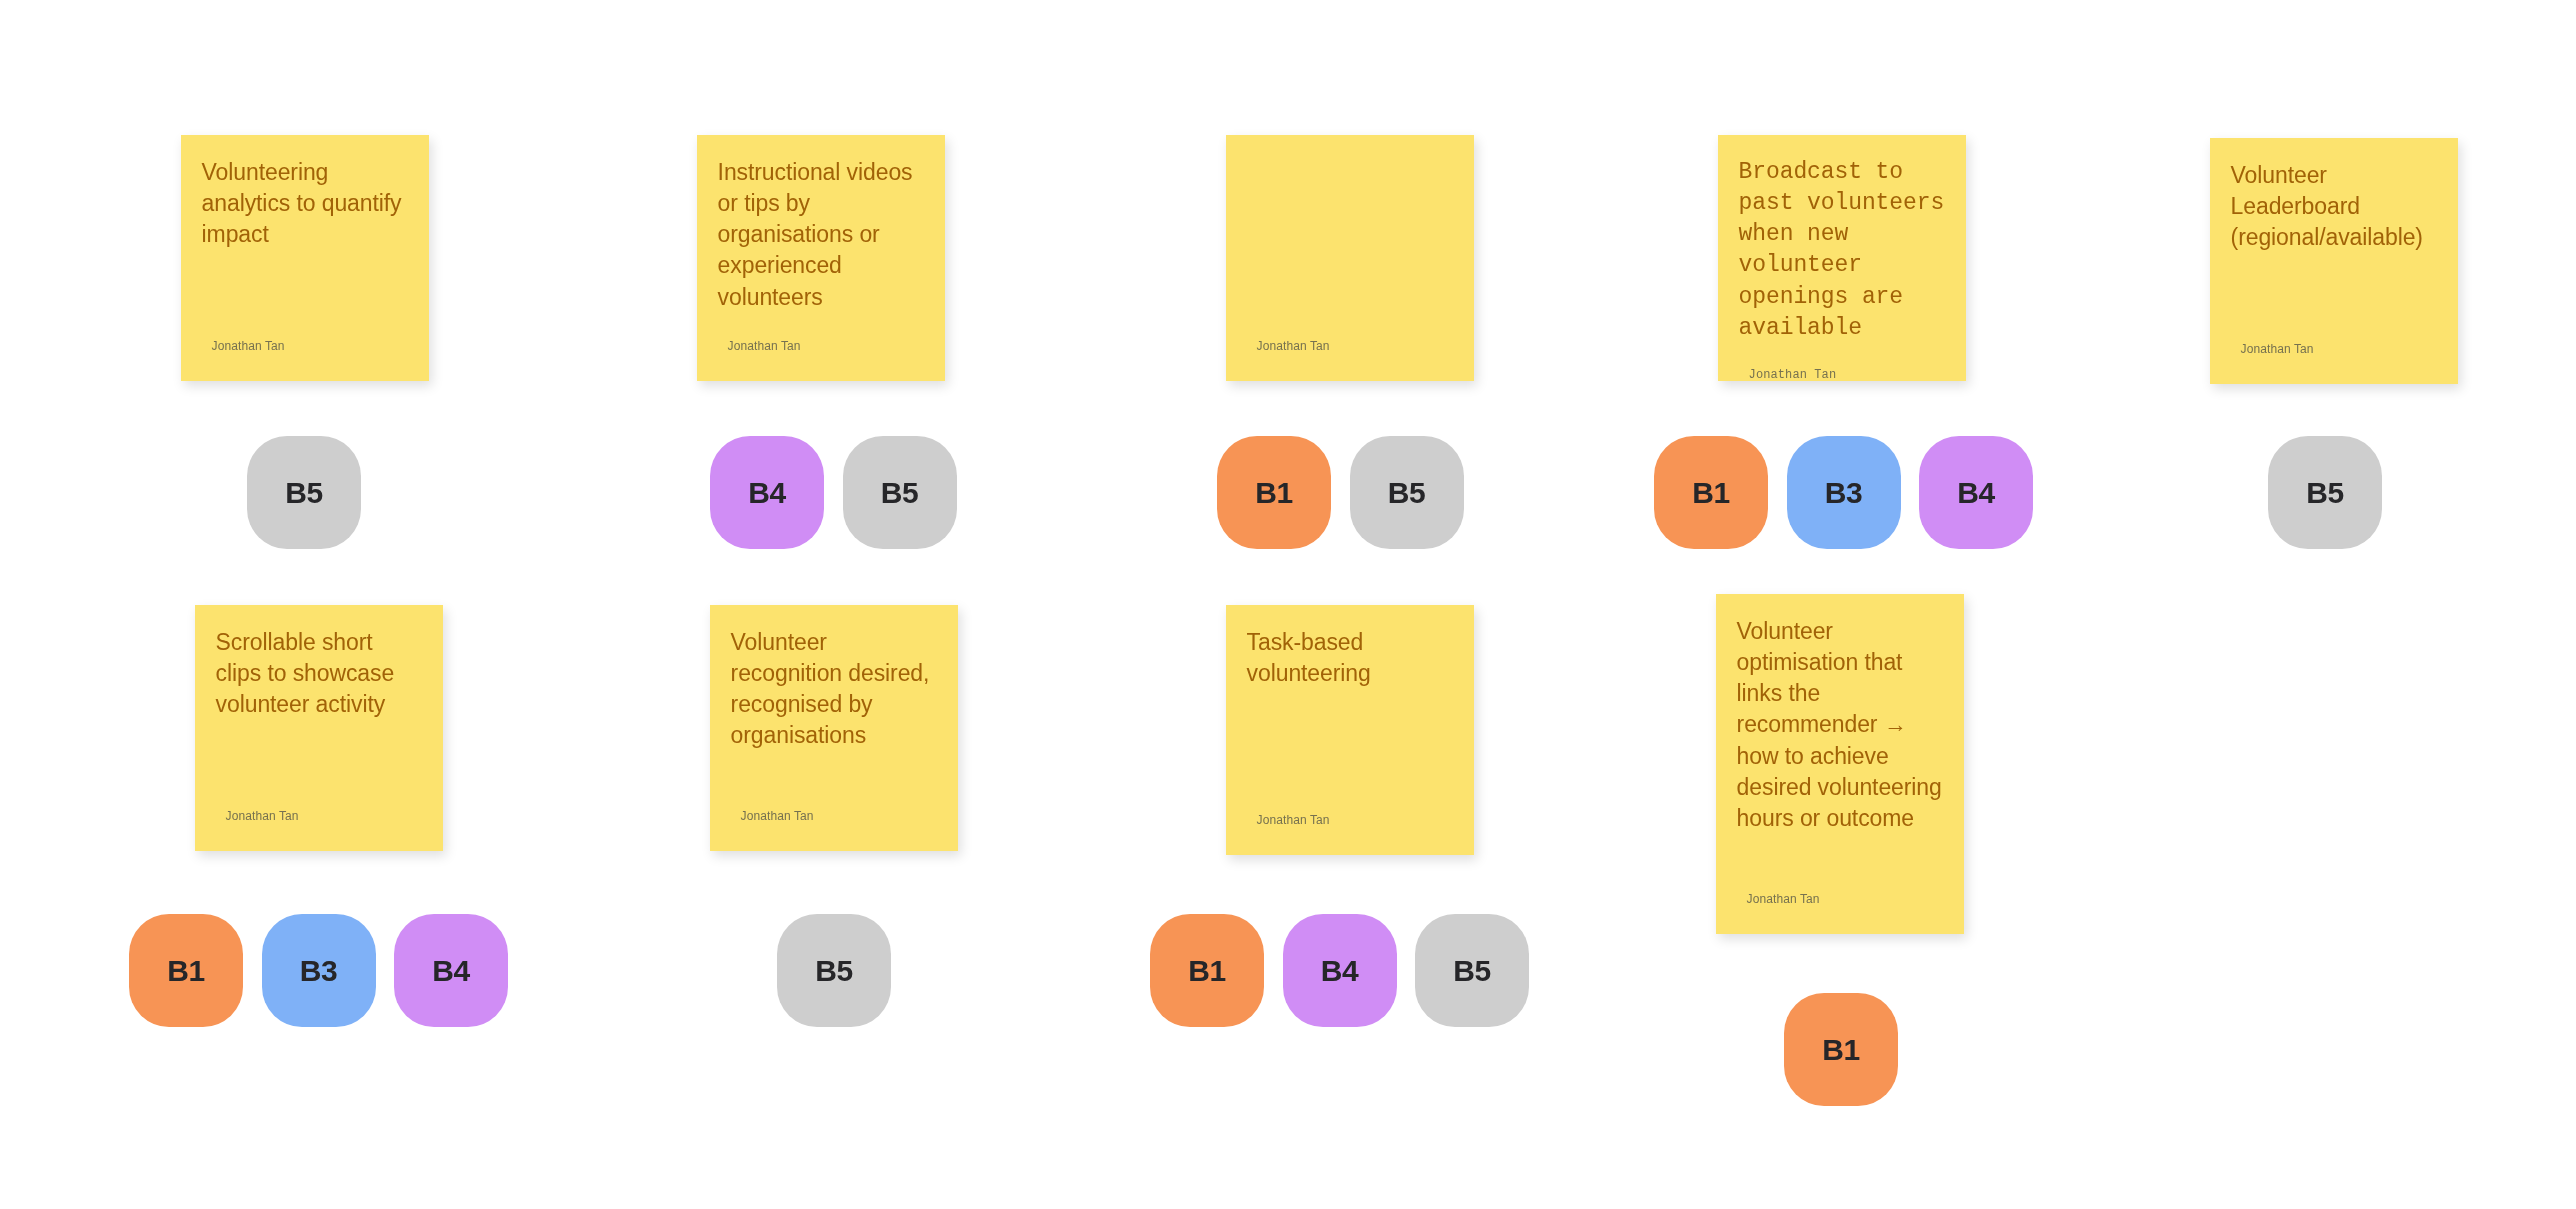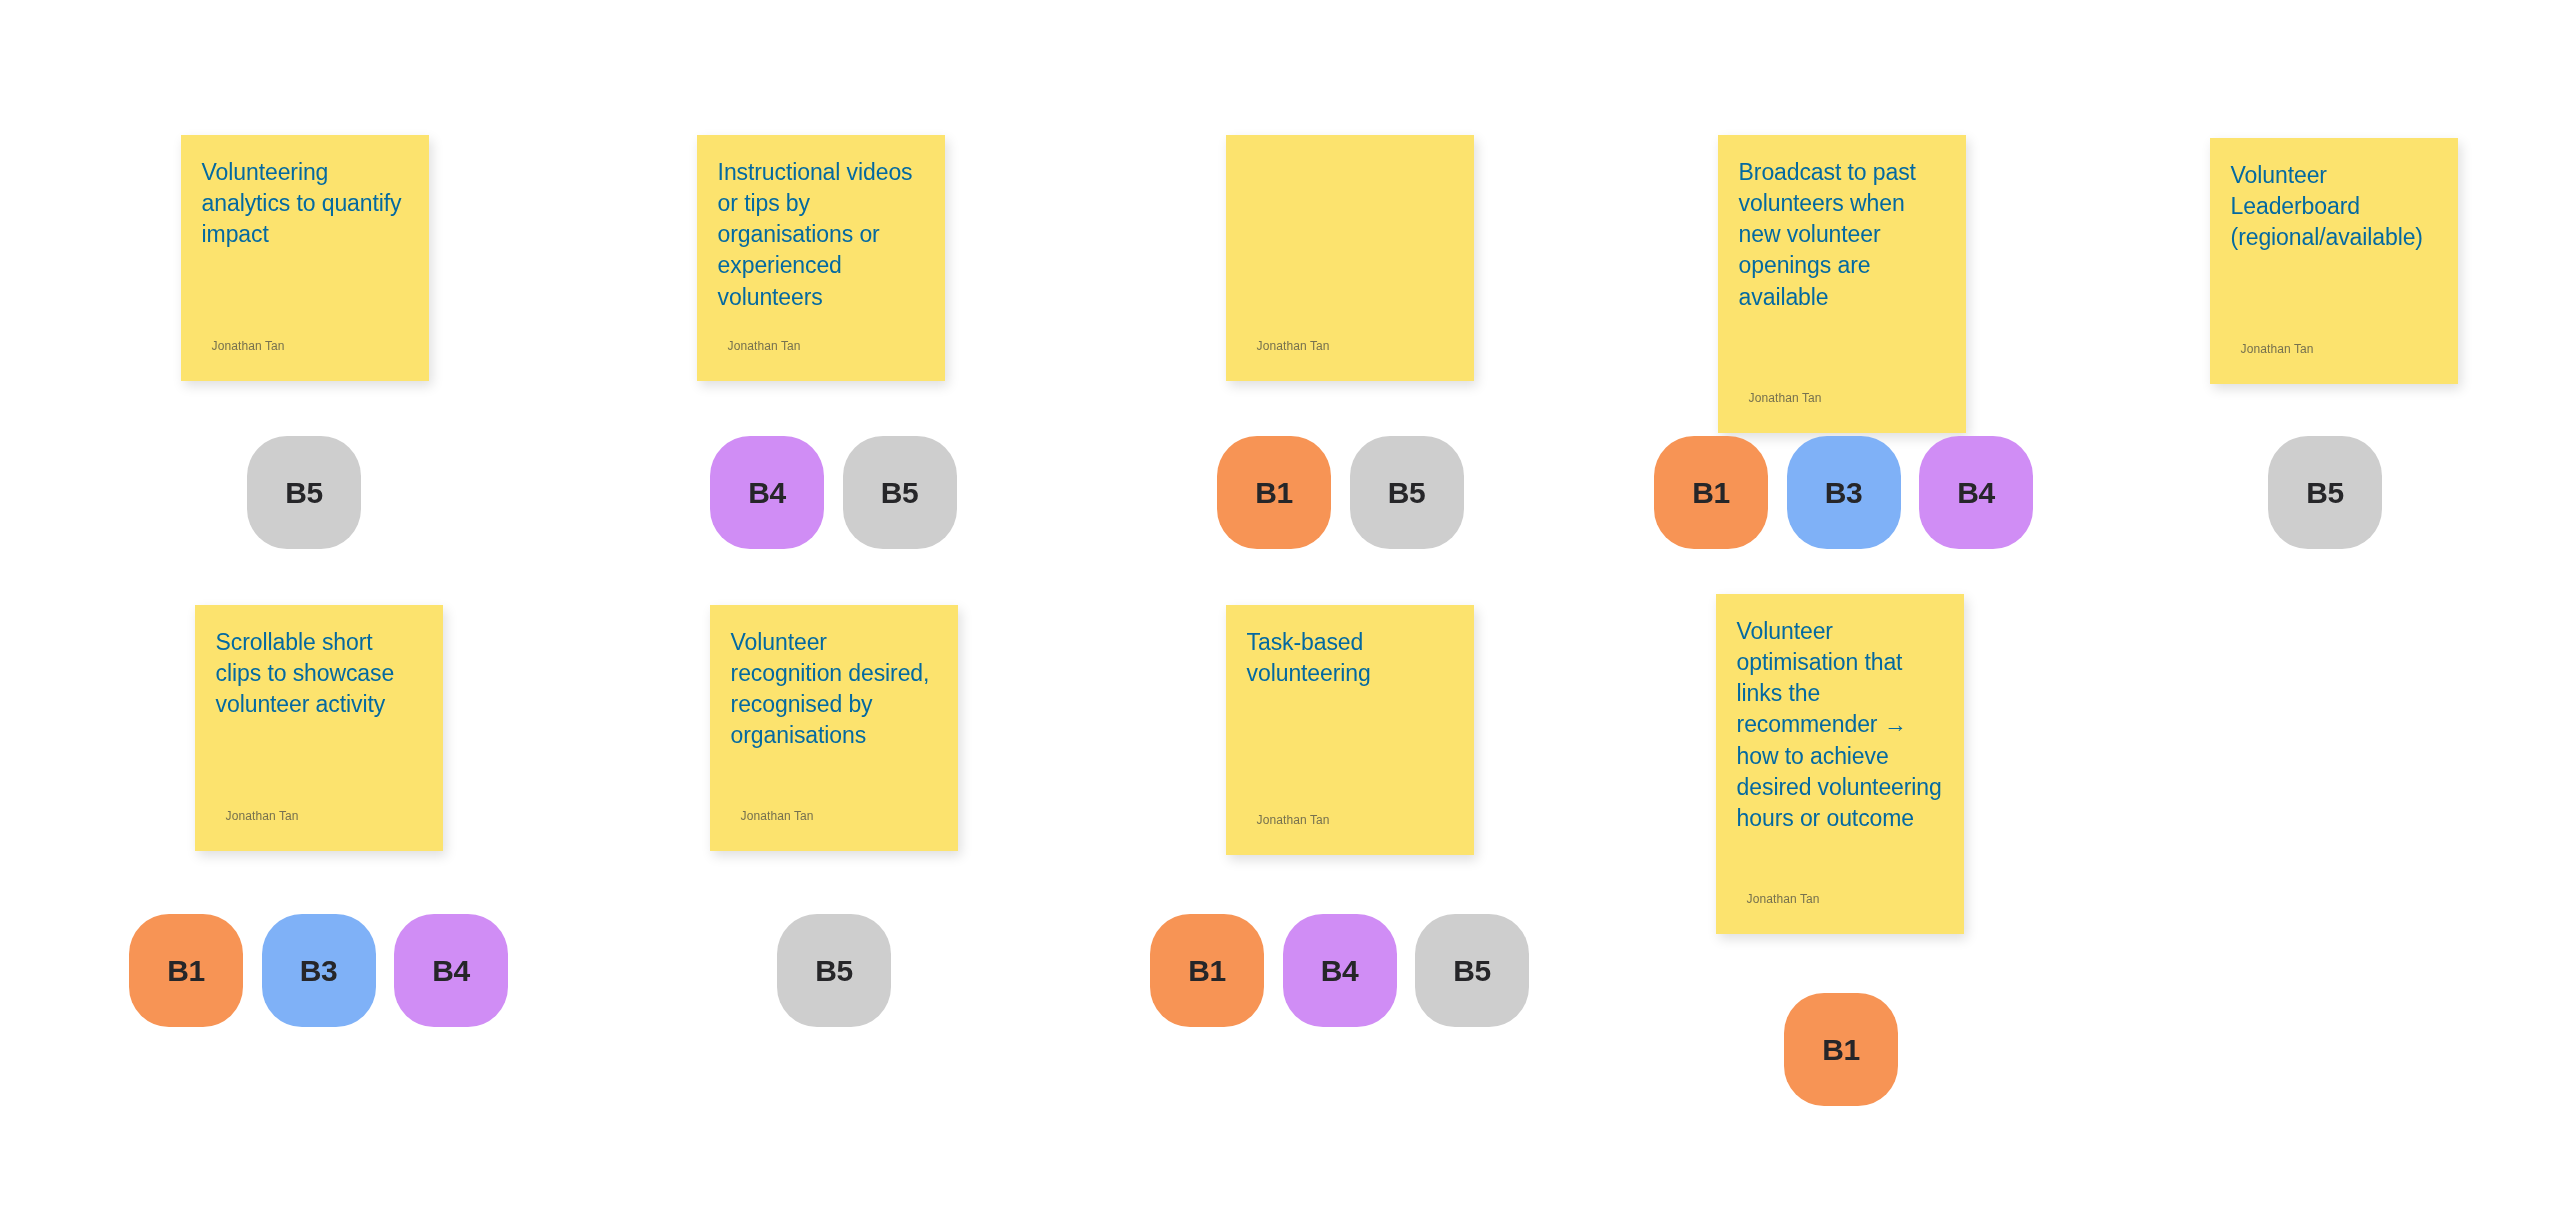--- a/index.html
+++ b/index.html
@@ -33,21 +33,21 @@
     background: #FCE36E;
     box-shadow: 3.1px 4.6px 11.3px rgba(0,0,0,0.13);
     box-sizing: border-box;
     padding: 21.6px 20.6px 17.5px 20.6px;
     display: flex;
     flex-direction: column;
   }
   .note-title {
     font-size: 23px;
     line-height: 1.36;
-    color: #0369a1;
+    color: #a16207;
     letter-spacing: -0.1px;
     font-weight: 400;
     white-space: pre-line;
     margin: 0;
   }
   .note-author {
     font-size: 12px;
     line-height: 1.2;
     color: #76714F;
     letter-spacing: 0.1px;
@@ -108,21 +108,21 @@
       <div class="note" style="height: 246px; background: rgb(252, 227, 110);">
         <div class="note-spacer"></div>
         <div class="note-author" style="color: rgb(118, 113, 79);">Jonathan Tan</div>
       </div>
     </div>
     <div class="chip-row" style="left: 1217px; top: 412px;">
       <div class="chip" style="background: rgb(247, 148, 85); color: rgb(38, 38, 41);">B1</div>
       <div class="chip" style="background: rgb(206, 206, 206); color: rgb(38, 38, 41);">B5</div>
     </div>
     <div class="cluster" style="left: 1718px; top: 135px;">
-      <div class="note" style="height: 298px; background: rgb(252, 227, 110);">
+      <div class="note" style="height: 246px; background: rgb(252, 227, 110); font-family: Liberation Mono, monospace;">
         <div class="note-title">Broadcast to past volunteers when new volunteer openings are available</div>
         <div class="note-spacer"></div>
         <div class="note-author" style="color: rgb(118, 113, 79);">Jonathan Tan</div>
       </div>
     </div>
     <div class="chip-row" style="left: 1654px; top: 412px;">
       <div class="chip" style="background: rgb(247, 148, 85); color: rgb(38, 38, 41);">B1</div>
       <div class="chip" style="background: rgb(127, 177, 247); color: rgb(38, 38, 41);">B3</div>
       <div class="chip" style="background: rgb(208, 141, 245); color: rgb(38, 38, 41);">B4</div>
     </div>

